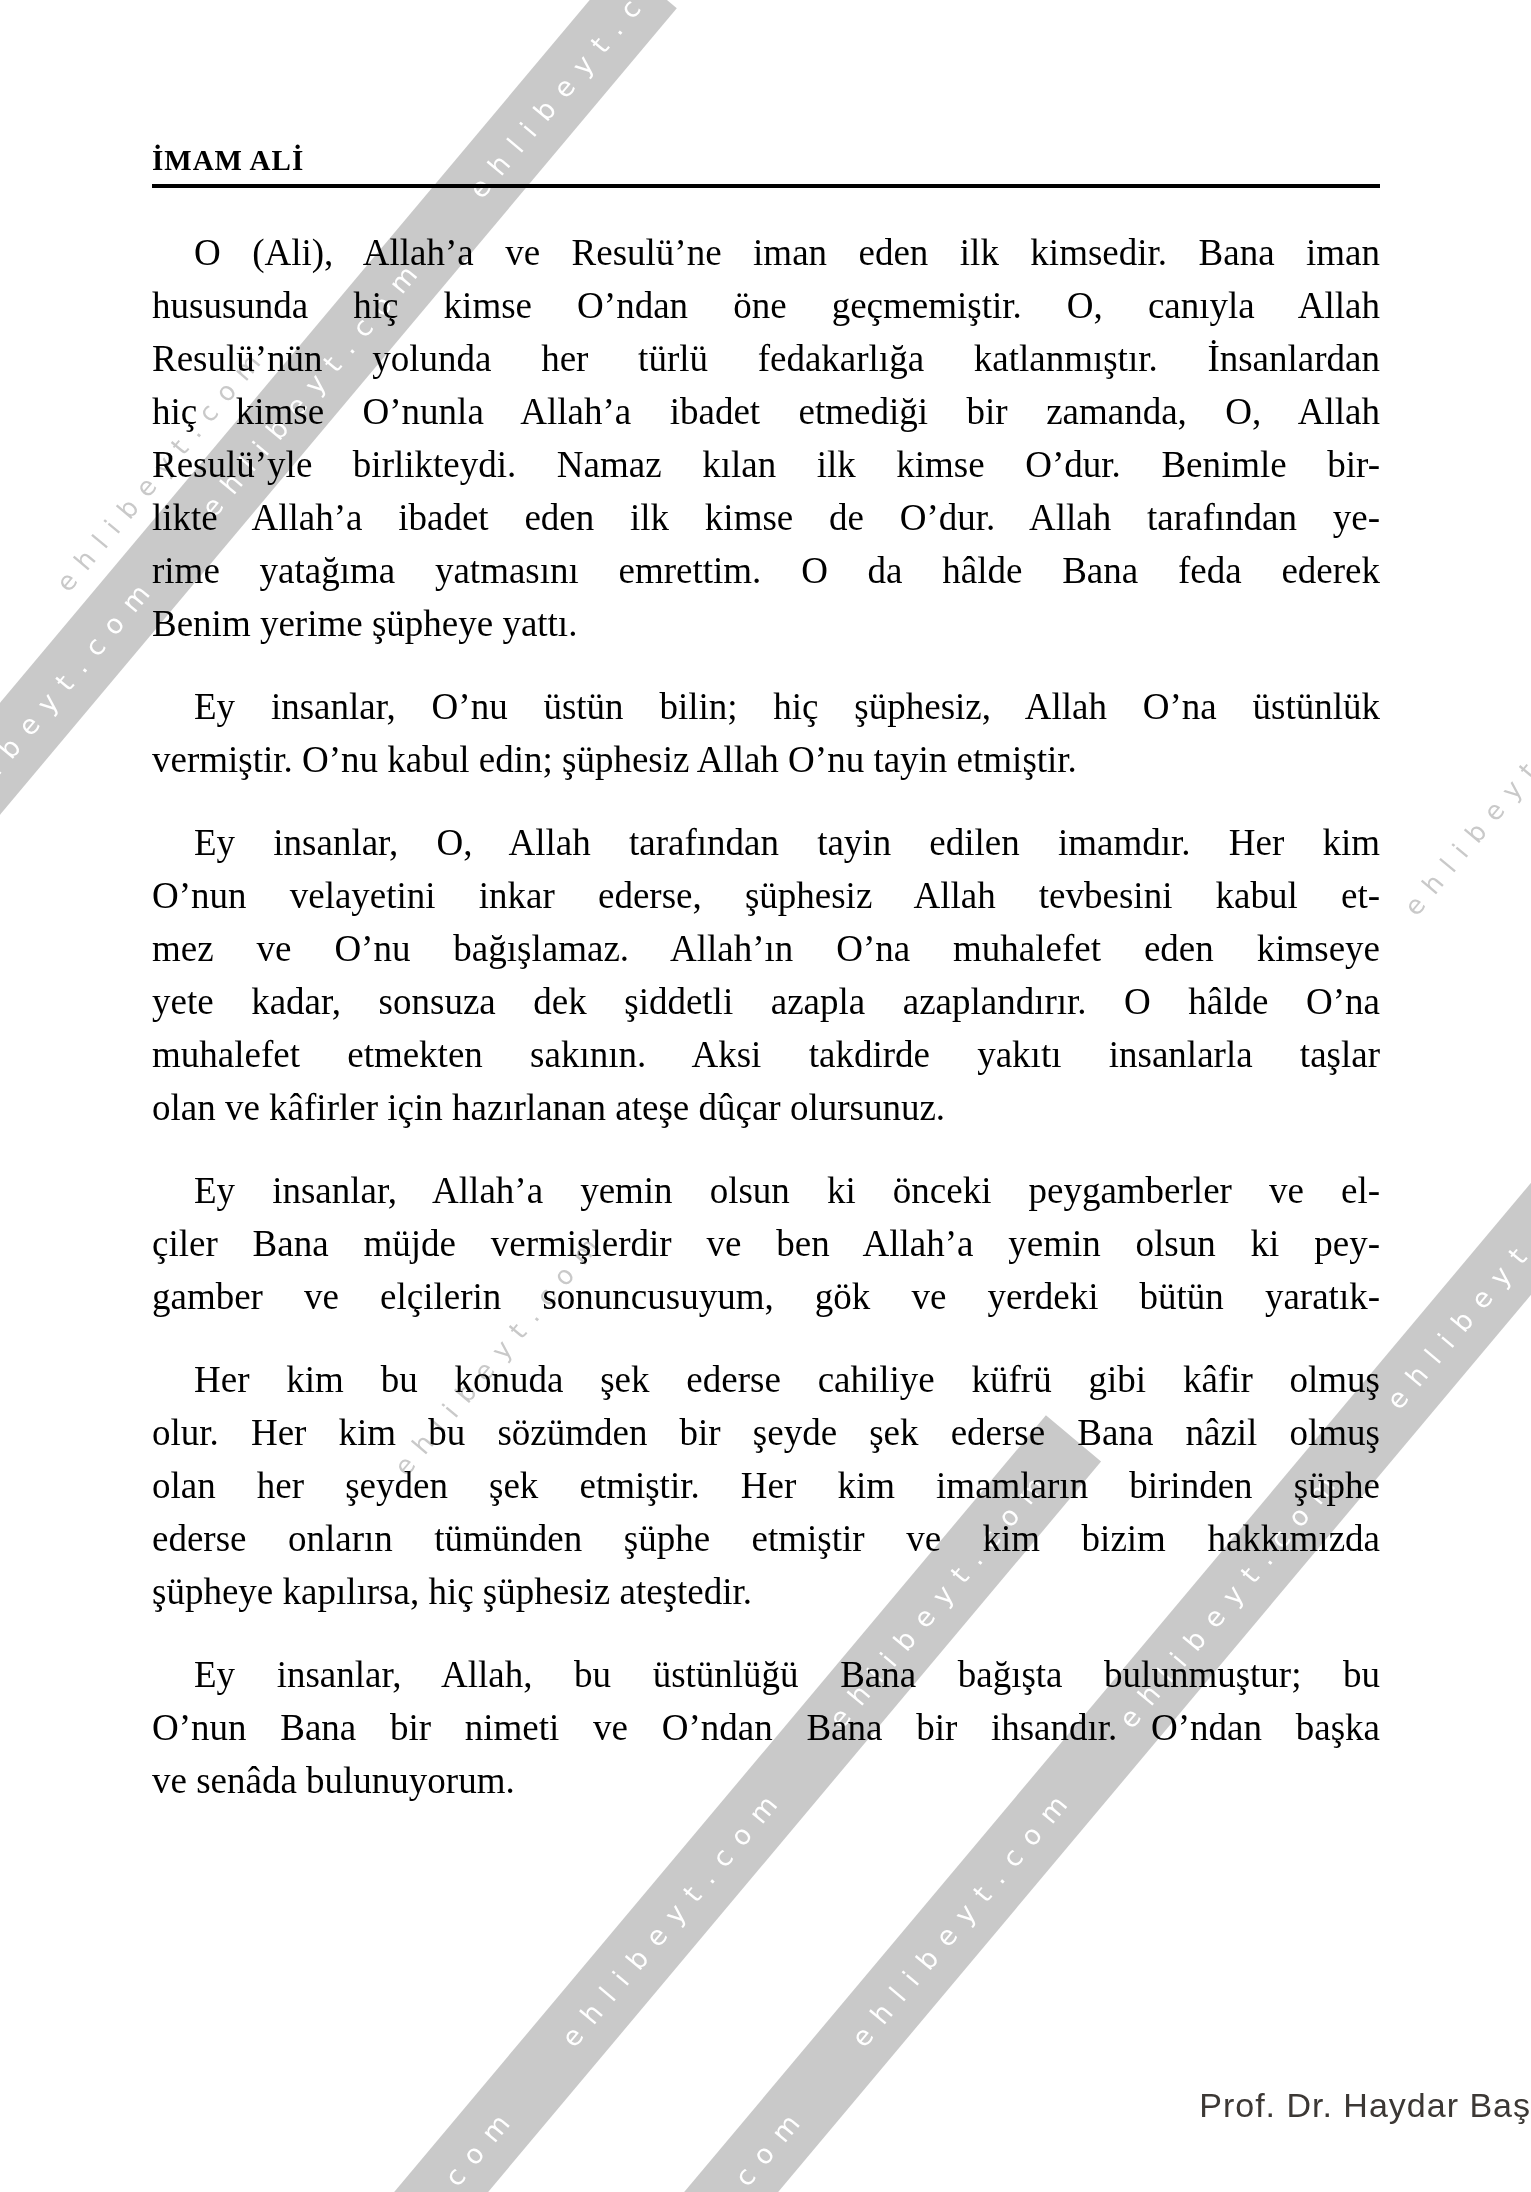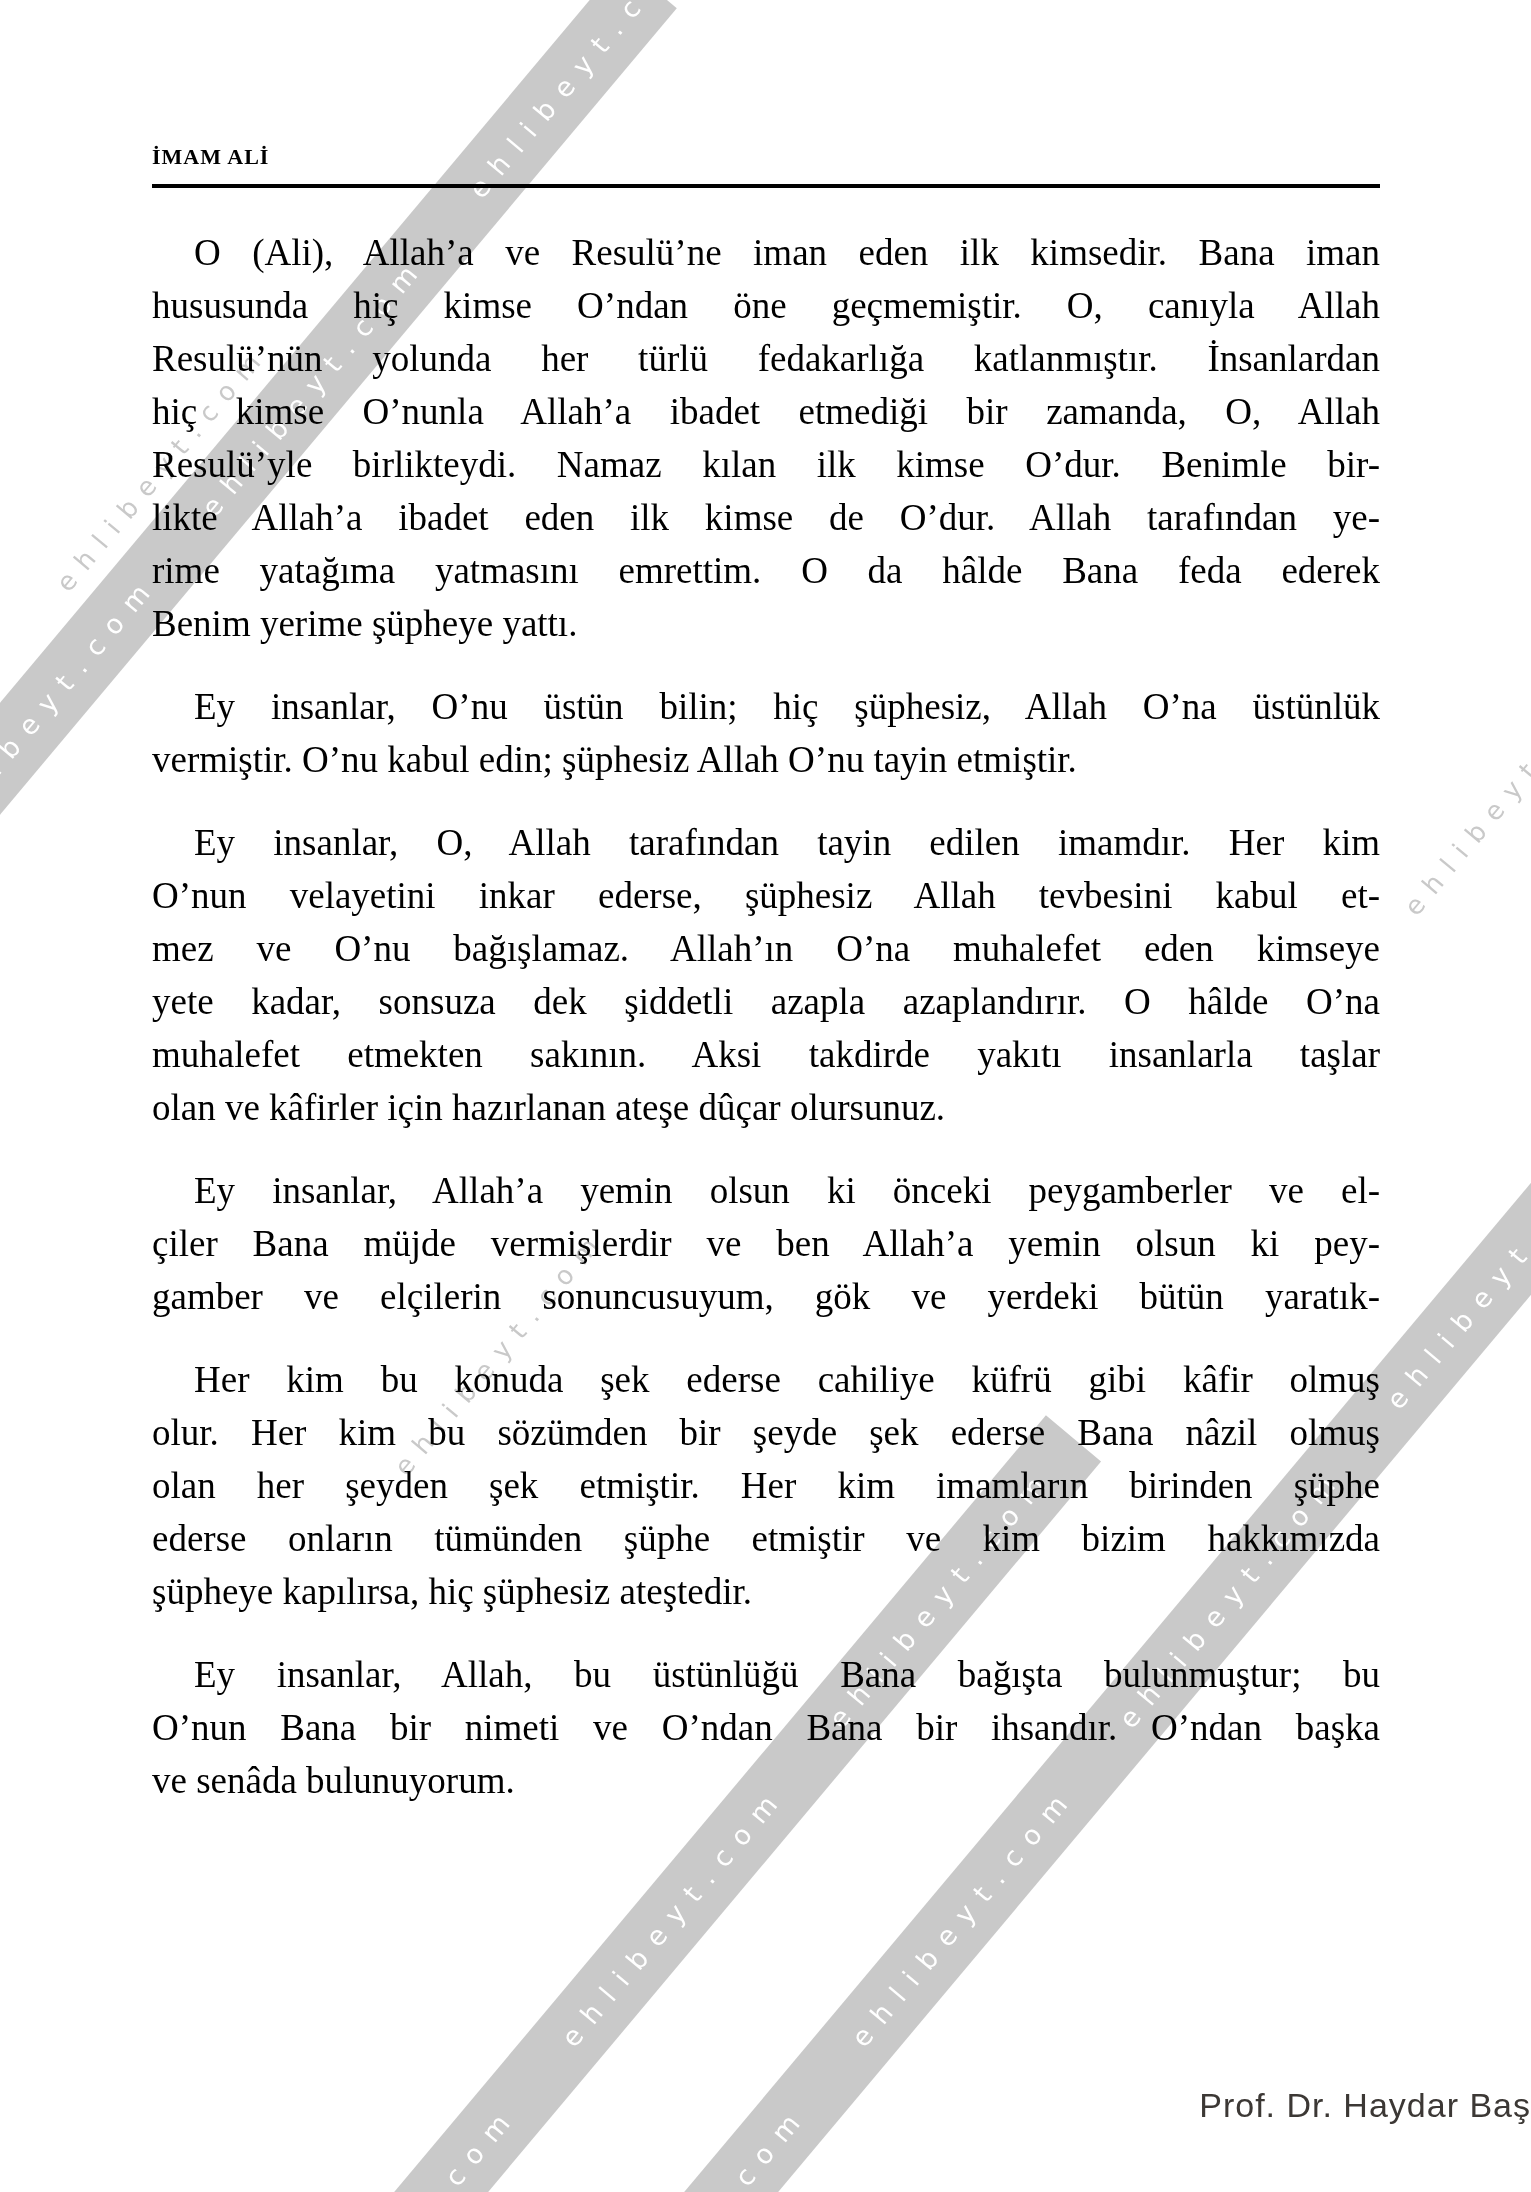--- a/index.html
+++ b/index.html
@@ -29,21 +29,21 @@
     color:#c9c9c9;font-family:"DejaVu Sans", sans-serif;
     font-size:26px;letter-spacing:12px;white-space:nowrap;
   }
   .band-a{left:-90px;top:830px;width:1150px;}
   .band-b1{left:270px;top:2360px;width:1250px;}
   .band-b2{left:560px;top:2360px;width:1900px;}
   
   .content{position:absolute;inset:0;z-index:1;}
   .page-title{
     position:absolute;left:152px;top:144px;margin:0;
-    font-size:22px;font-weight:bold;letter-spacing:1px;
+    font-size:29px;font-weight:bold;letter-spacing:1px;
   }
   .header-rule{
     position:absolute;left:152px;top:184px;width:1228px;height:4px;
     background:#000;
   }
   .body-text{
     position:absolute;left:152px;top:222px;width:1228px;
     font-size:37px;line-height:53px;
   }
   .para{margin:4px 0 30px 0;padding:0;}

